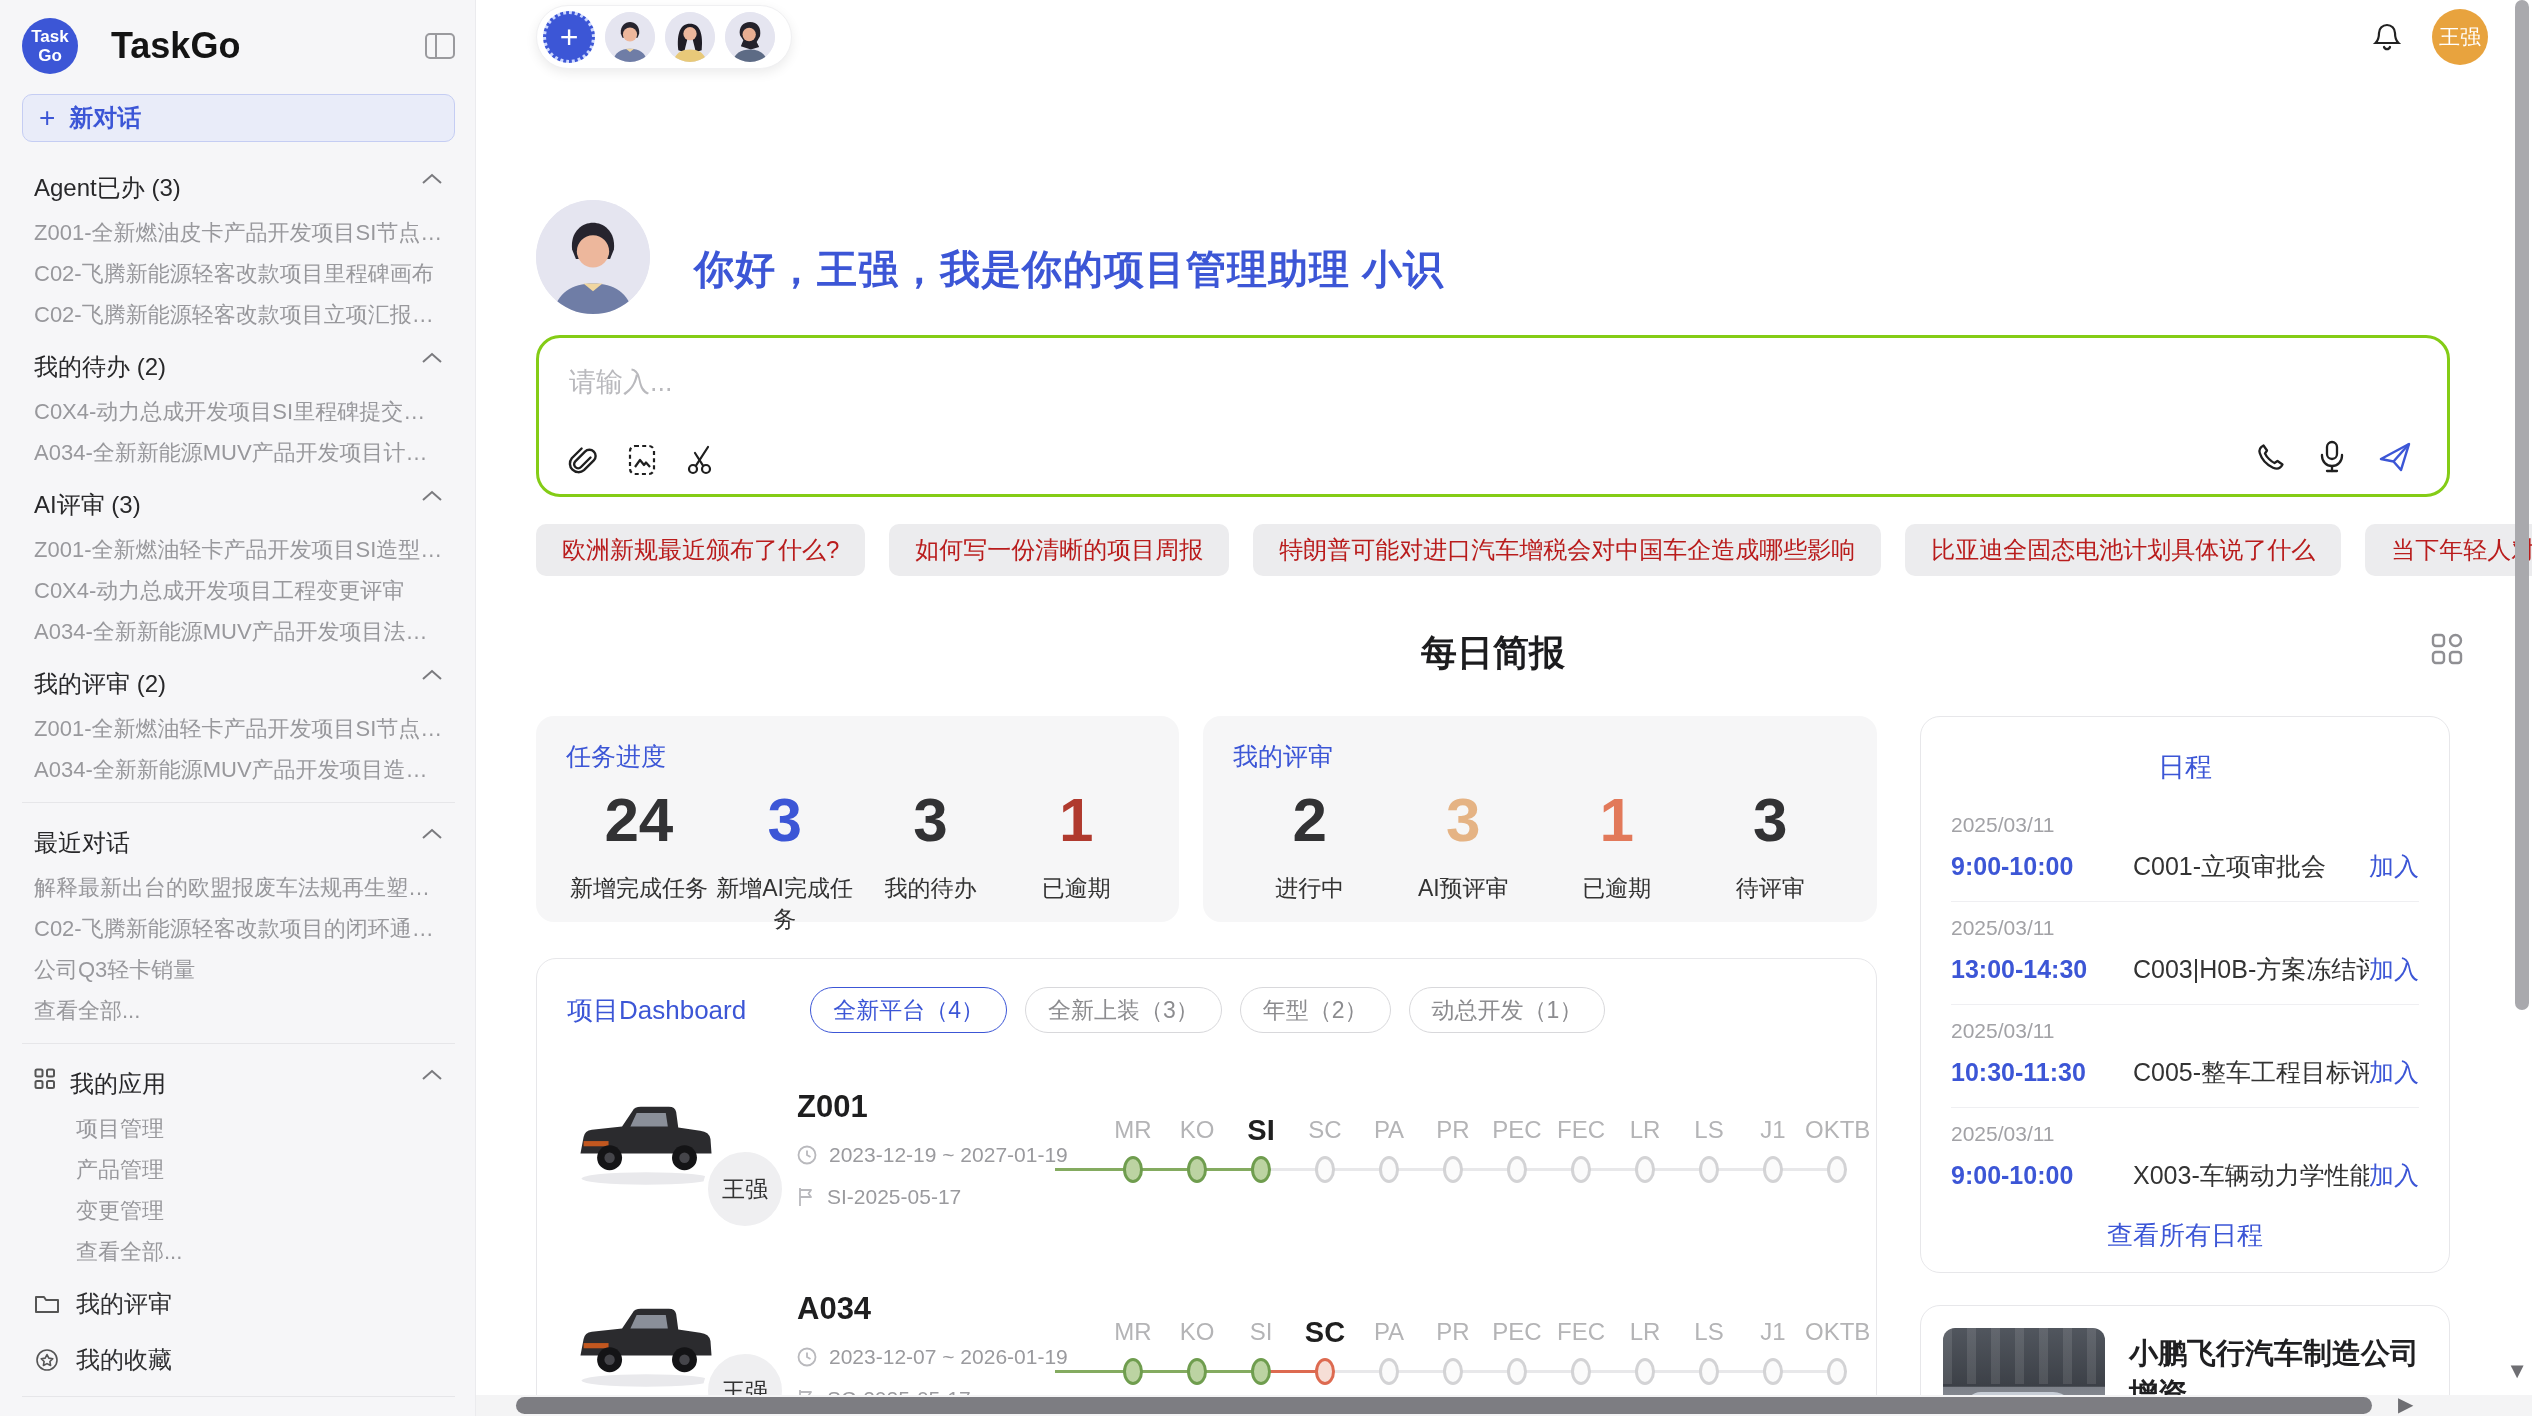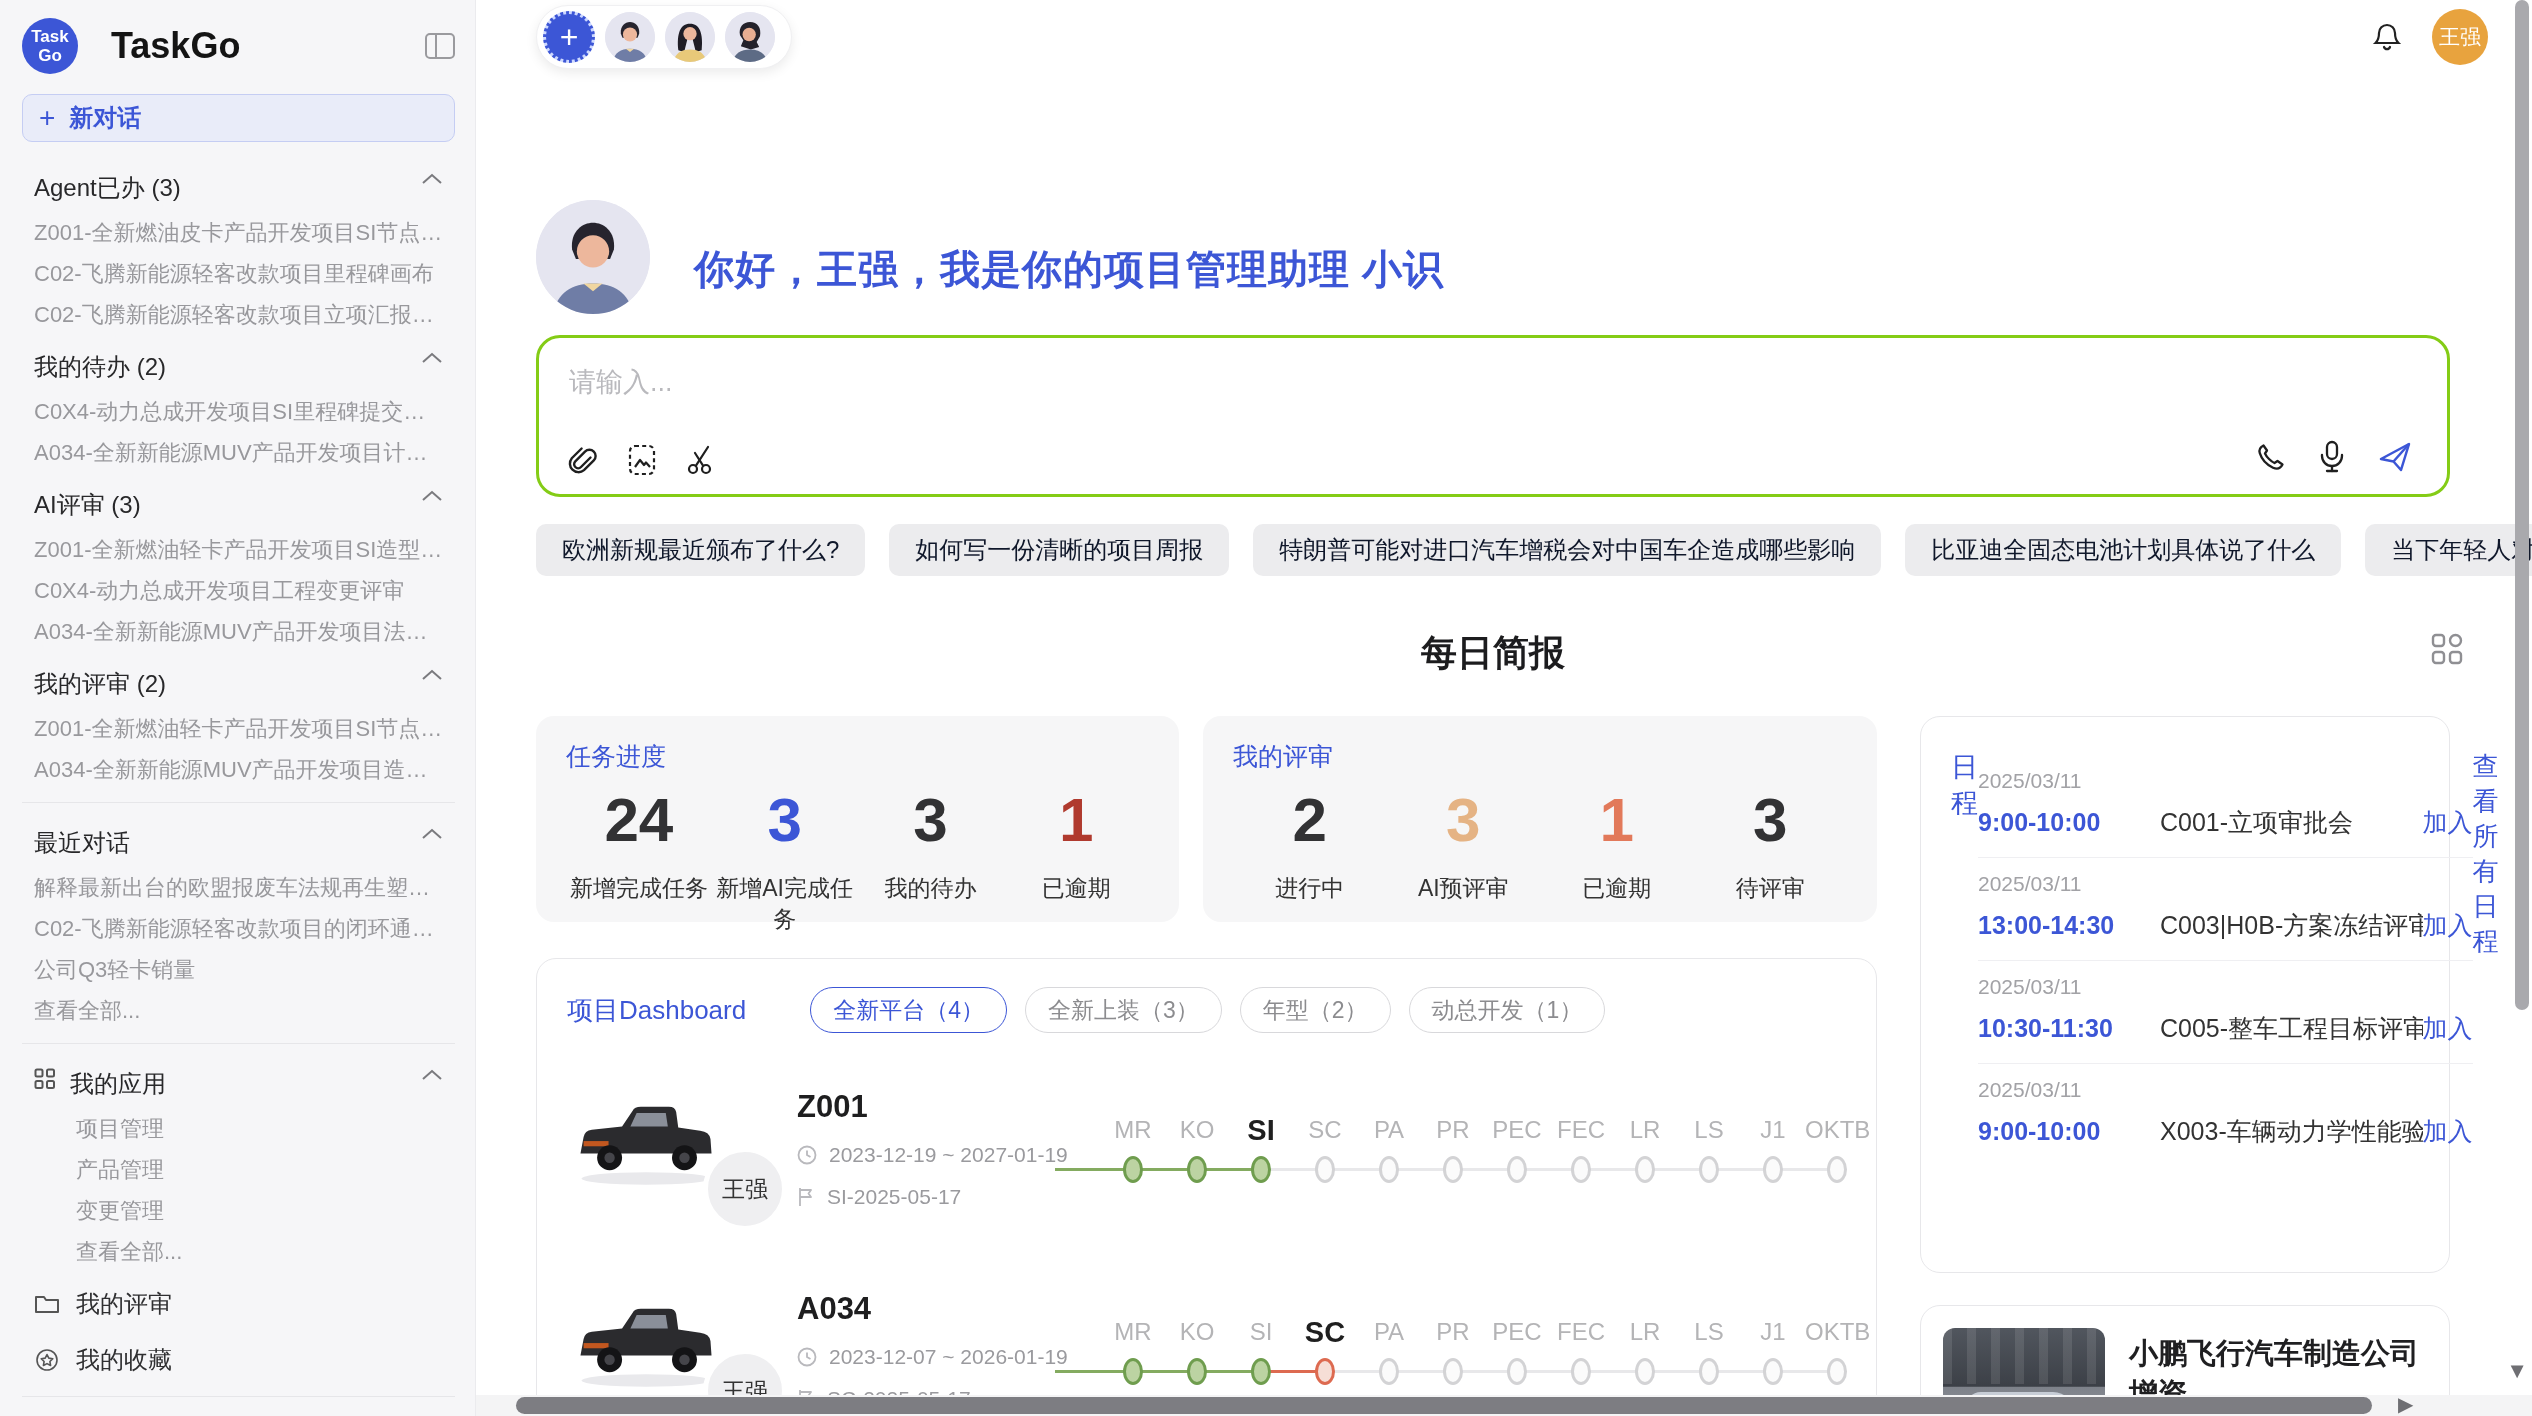--- a/index.html
+++ b/index.html
@@ -34,21 +34,21 @@
   .greet-avatar{width:114px;height:114px;border-radius:50%;background:#e5e5f0;overflow:hidden;flex:none;}
   .greet-avatar svg{width:100%;height:100%;display:block;}
   .greet-text{font-size:40px;font-weight:700;color:#3c56d6;letter-spacing:1px;margin-top:24px;}
   .input-card{margin-top:21px;height:162px;border:3px solid #84cc16;border-radius:24px;background:#fff;position:relative;box-sizing:border-box;padding:24px 28px;}
   .input-card textarea{border:none;outline:none;resize:none;background:transparent;font:inherit;font-size:27px;color:#333;width:85%;height:56px;}
   .input-card textarea::placeholder{color:#b9b9bd;}
   .in-icons-left{position:absolute;left:28px;bottom:18px;display:flex;gap:28px;align-items:center;}
   .in-icons-right{position:absolute;right:34px;bottom:20px;display:flex;gap:32px;align-items:center;}
   .iico{display:flex;cursor:pointer;}
   .chips{display:flex;gap:24px;margin-top:27px;}
-  .chip{background:#ececee;border:none;border-radius:10px;height:52px;display:flex;align-items:center;padding:0 26px;font-size:24px;color:#0f172a;white-space:nowrap;cursor:pointer;font-family:inherit;}
+  .chip{background:#ececee;border:none;border-radius:10px;height:52px;display:flex;align-items:center;padding:0 26px;font-size:24px;color:#b91c1c;white-space:nowrap;cursor:pointer;font-family:inherit;}
   .briefing-head{position:relative;margin-top:52px;height:50px;display:flex;align-items:center;justify-content:center;}
   .briefing-title{font-size:36px;font-weight:700;color:#1c1c1e;}
   .briefing-grid{position:absolute;right:-14px;top:4px;cursor:pointer;}
   .columns{display:flex;gap:43px;margin-top:38px;height:900px;}
   .left-col{width:1341px;min-width:1341px;display:flex;flex-direction:column;}
   .stats-row{display:flex;gap:24px;}
   .stat-card{height:206px;border-radius:18px;background:#f6f6f7;box-sizing:border-box;padding:24px 30px;}
   .stat-card.c1{width:643px;}
   .stat-card.c2{width:674px;}
   .card-title{font-size:25px;color:#3c56d6;}
@@ -75,21 +75,21 @@
   .ms.current .ms-label,.ms.alert .ms-label{color:#1f1f1f;font-weight:700;font-size:29px;}
   .dotrow{position:relative;height:36px;margin-top:2px;}
   .dot{position:relative;z-index:2;display:inline-block;width:20px;height:27px;border-radius:50%;box-sizing:border-box;border:3px solid #d3d3d5;background:#fbfbfb;margin-top:3px;}
   .ms.done .dot,.ms.current .dot{border-color:#6f9d4e;background:#bcd3a2;}
   .ms.alert .dot{border-color:#dd6a50;background:#f6ded6;}
   .line{position:absolute;z-index:1;top:15px;height:3px;left:-32px;width:64px;background:#e8e8ea;}
   .line.first{left:-46px;width:78px;}
   .line.green{background:#84ab60;}
   .line.red{background:#dd6a50;}
   .right-col{width:530px;min-width:530px;display:flex;flex-direction:column;}
-  .schedule-card{height:557px;border:1px solid #e7e7ea;border-radius:20px;background:#fff;box-sizing:border-box;padding:24px 30px 16px;display:flex;}
+  .schedule-card{height:557px;border:1px solid #e7e7ea;border-radius:20px;background:#fff;box-sizing:border-box;padding:24px 30px 16px;display:flex;flex-direction:column;}
   .schedule-title{text-align:center;font-size:27px;color:#3c56d6;margin-top:8px;}
   .sched-list{flex:1;margin-top:14px;}
   .sched-item{padding:14px 0 18px;border-bottom:1px solid #efeff2;}
   .sched-item:last-child{border-bottom:none;}
   .sched-date{font-size:21px;color:#a2a2a6;}
   .sched-row{display:flex;align-items:center;margin-top:13px;}
   .sched-time{width:158px;font-size:25px;color:#3c56d6;font-weight:600;flex:none;}
   .sched-name{flex:1;font-size:25px;color:#333;padding-left:24px;white-space:nowrap;overflow:hidden;}
   .join{font-size:25px;color:#3c56d6;cursor:pointer;flex:none;}
   .view-all{text-align:center;font-size:26px;color:#3c56d6;margin:8px 0 6px;cursor:pointer;}

